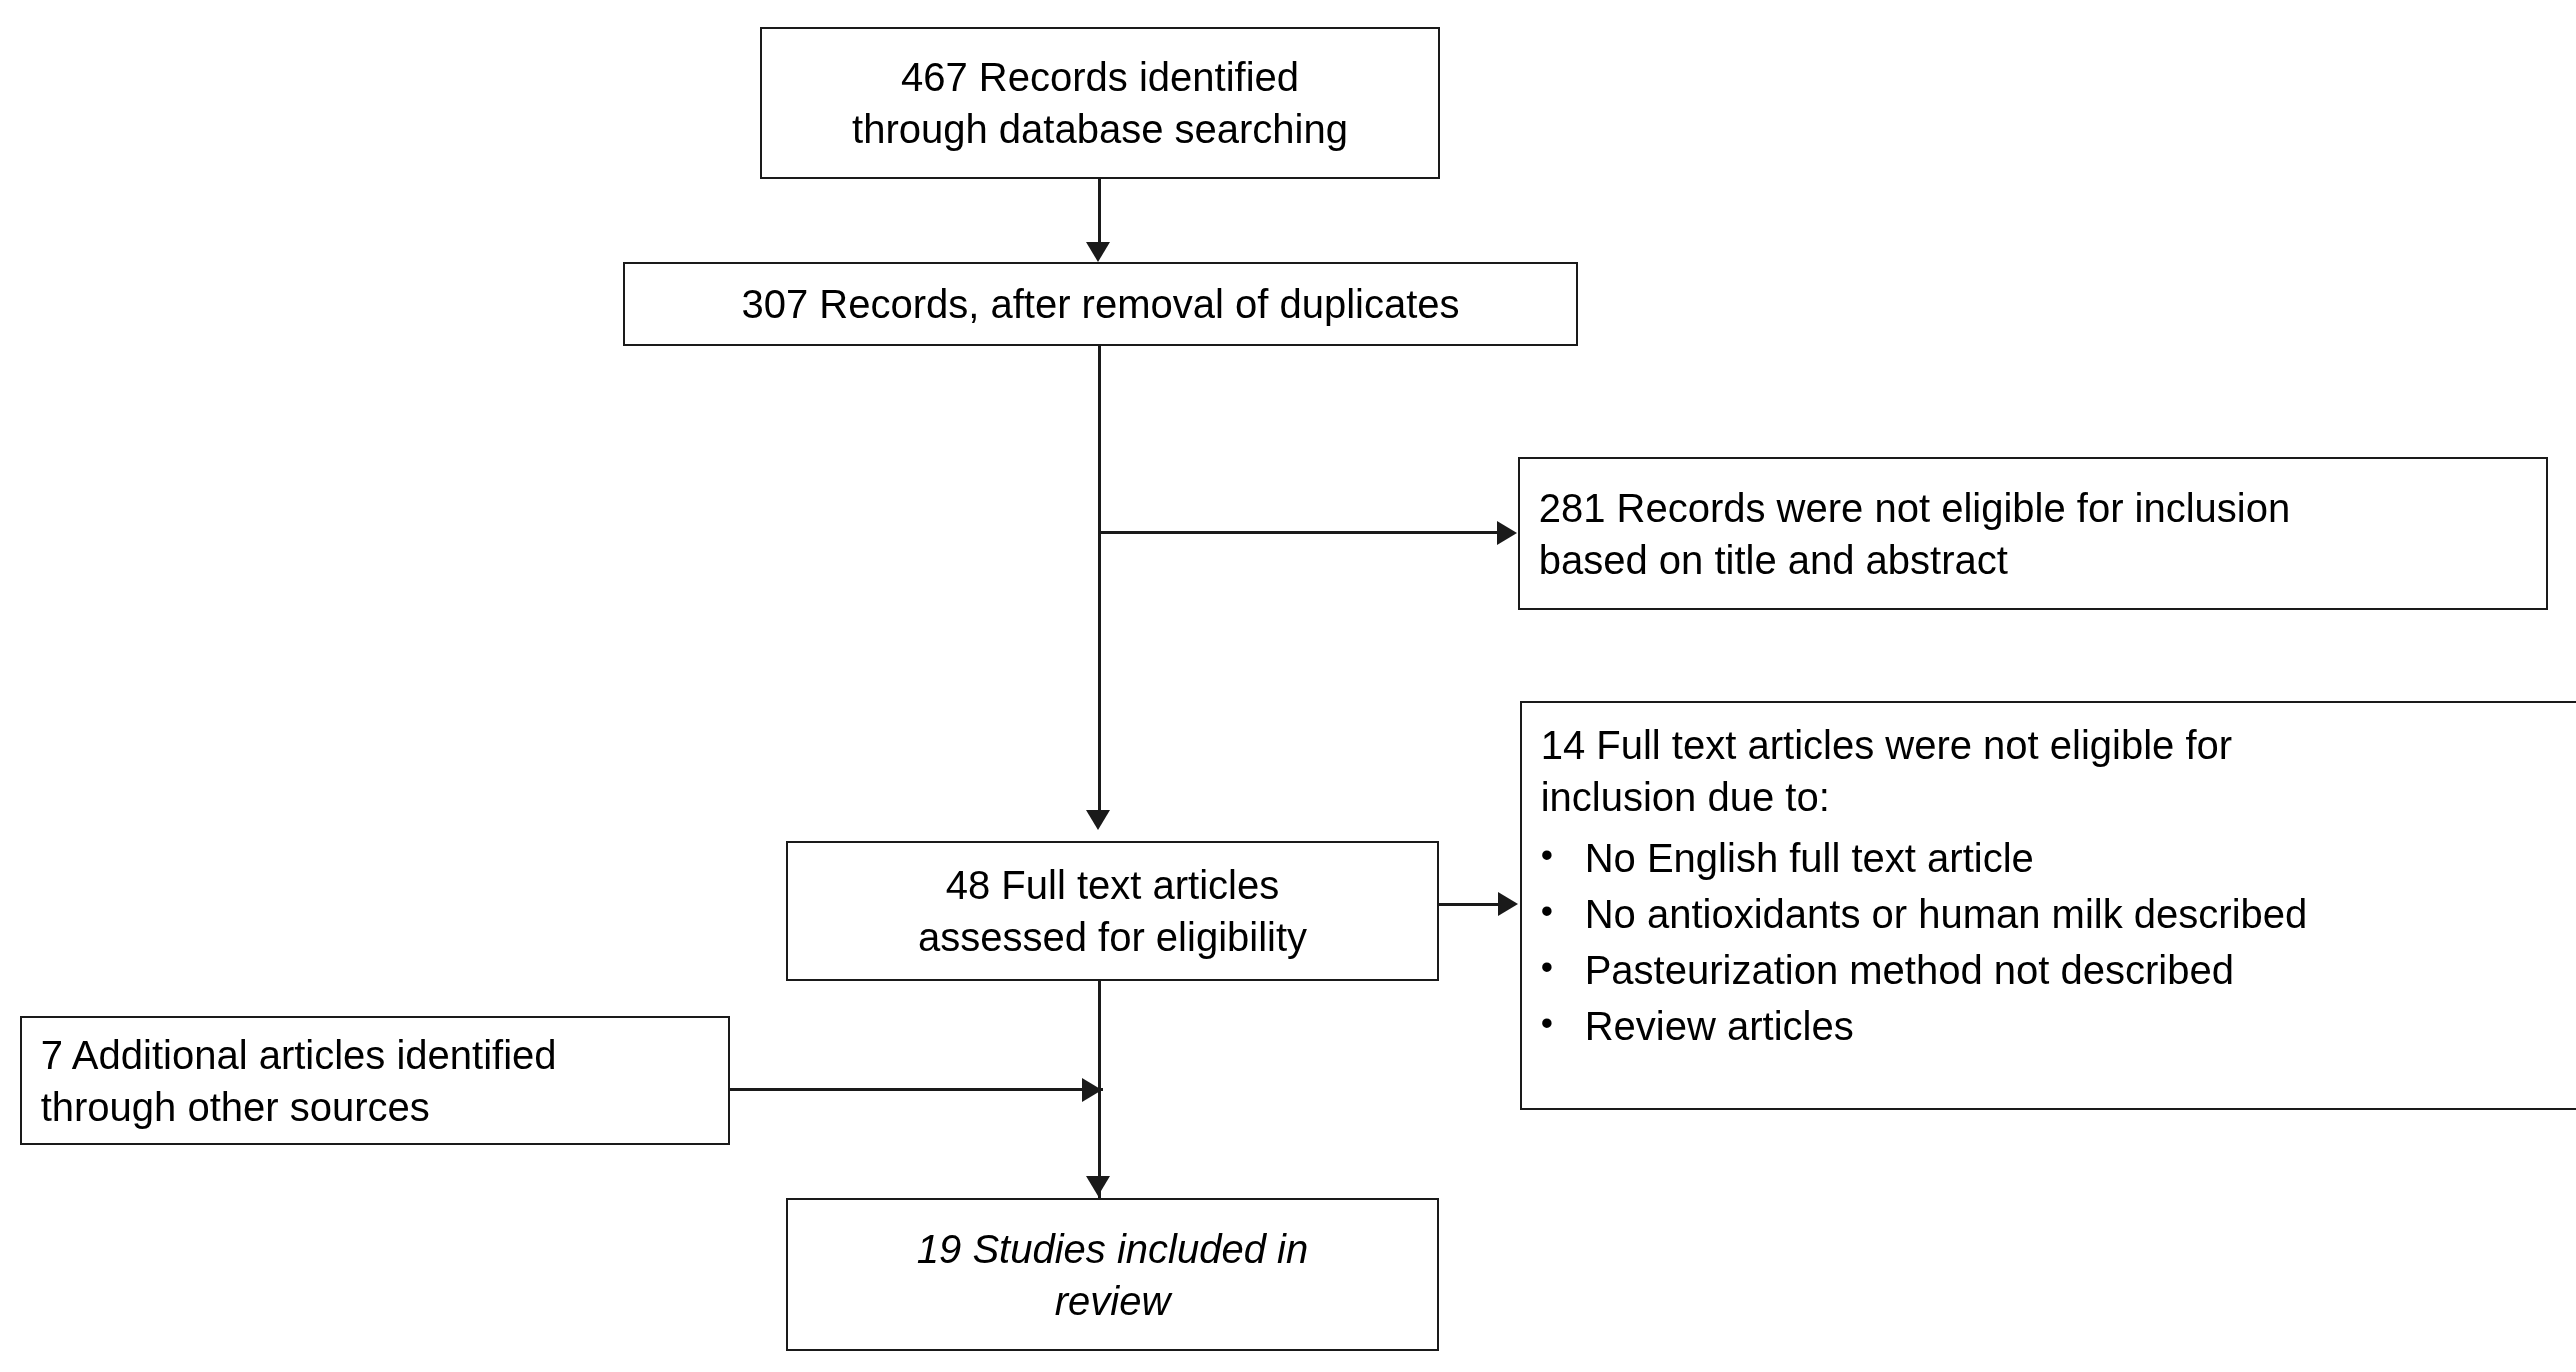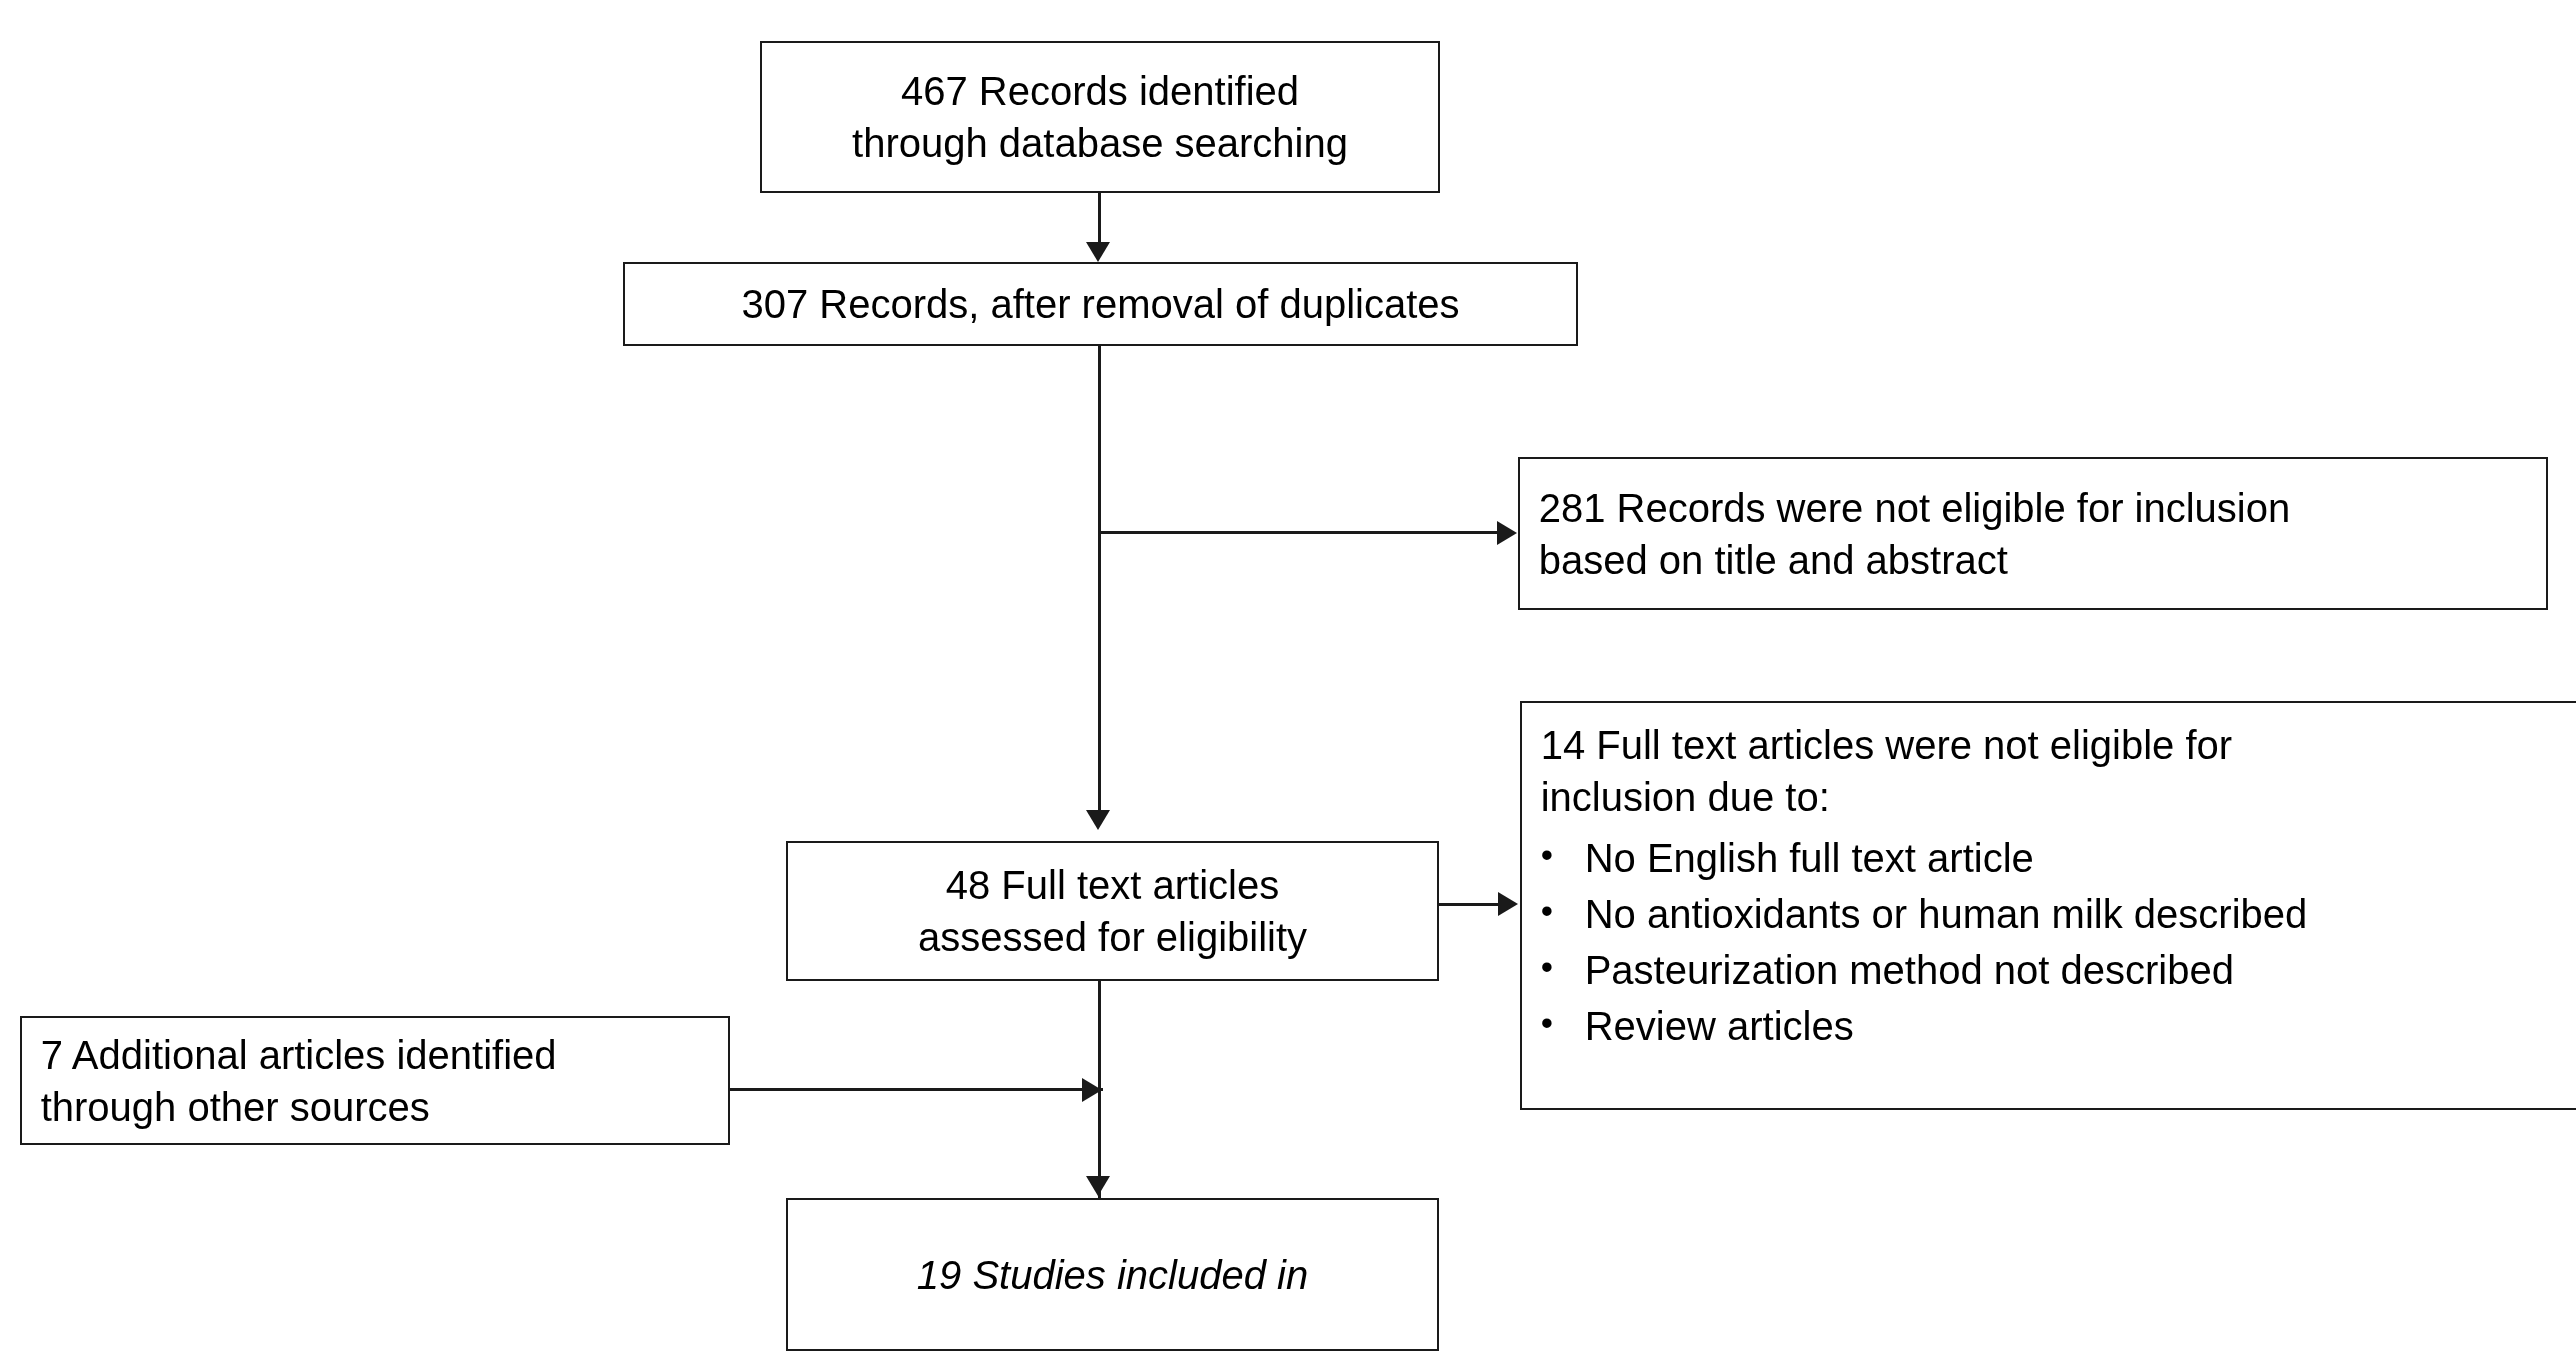--- a/index.html
+++ b/index.html
@@ -109,21 +109,21 @@
 
   <div class="conn hline" style="left:1439px; top:903px; width:61px;"></div>
   <div class="arrow-right" style="left:1498px; top:892px;"></div>
 
   <div class="conn vline" style="left:1098px; top:981px; height:220px;"></div>
   <div class="arrow-down" style="left:1086px; top:1176px;"></div>
 
   <div class="conn hline" style="left:729px; top:1088px; width:374px;"></div>
   <div class="arrow-right" style="left:1082px; top:1078px;"></div>
 
-  <div class="node center" style="left:760px; top:41px; width:680px; height:152px;">
+  <div class="node center" style="left:760px; top:27px; width:680px; height:152px;">
     <div class="pad">
       <span class="line-row">467 Records identified</span>
       <span class="line-row">through database searching</span>
     </div>
   </div>
 
   <div class="node center" style="left:623px; top:262px; width:955px; height:84px;">
     <div class="pad">
       <span class="line-row">307 Records, after removal of duplicates</span>
     </div>
@@ -171,17 +171,18 @@
   <div class="node left" style="left:20px; top:1016px; width:710px; height:129px;">
     <div class="pad">
       <span class="line-row">7 Additional articles identified</span>
       <span class="line-row">through other sources</span>
     </div>
   </div>
 
   <div class="node center" style="left:786px; top:1198px; width:653px; height:153px;font-style:italic;">
     <div class="pad">
       <span class="line-row">19 Studies included in</span>
+      <span class="line-row">review</span>
     </div>
   </div>
 
 </div>
 
 
 </body></html>

